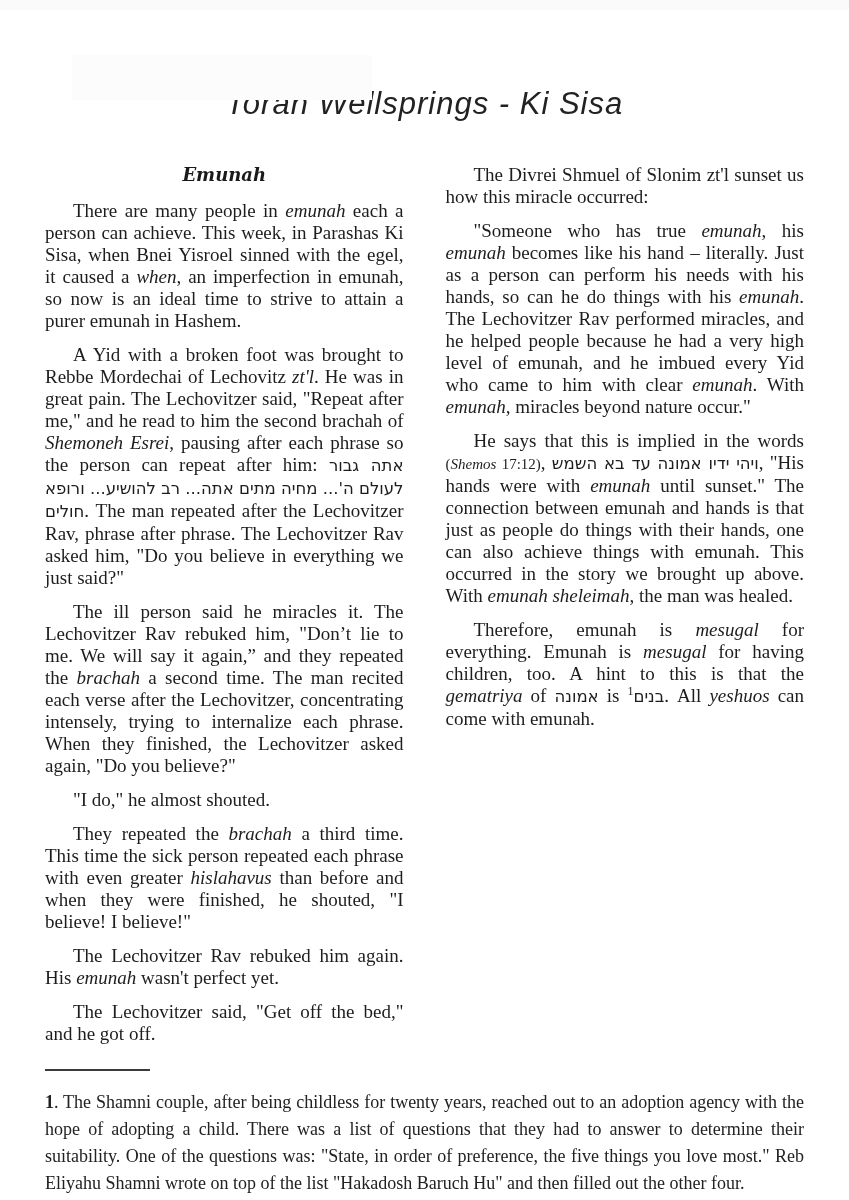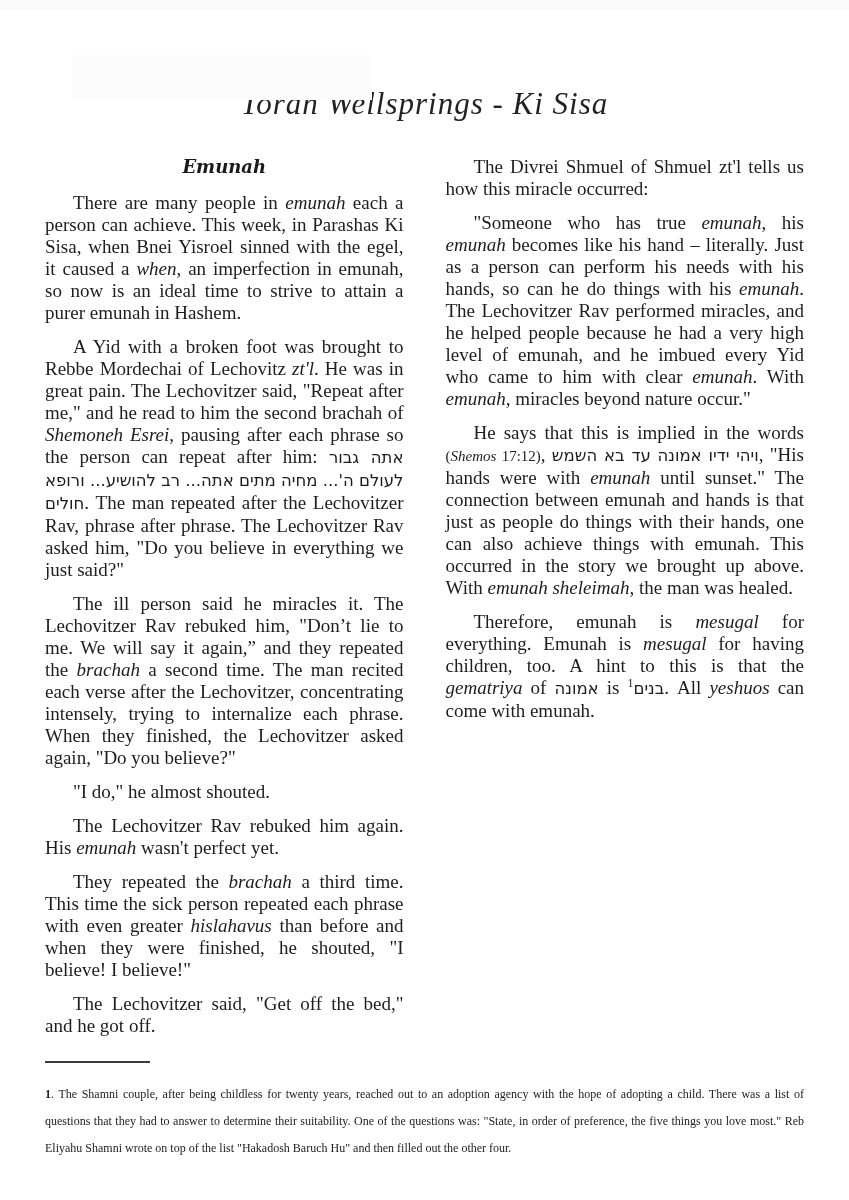--- a/index.html
+++ b/index.html
@@ -18,34 +18,34 @@
     width: 849px; height: 10px;
     background: #fafafa;
   }
   .scan-smudge {
     position: absolute; top: 55px; left: 72px;
     width: 300px; height: 45px;
     background: #fcfcfc;
   }
   .title {
     text-align: center;
-    font-family: Liberation Serif, serif;
+    font-family: Liberation Sans, sans-serif;
     font-style: italic;
     font-weight: 400;
     font-size: 31px;
     letter-spacing: 1px;
     color: #222222;
     margin: 84px 0 0 0;
     line-height: 40px;
   }
   .columns {
     display: flex;
     gap: 42px;
     padding: 0 45px;
-    margin-top: 32px;
+    margin-top: 40px;
   }
   .col { flex: 1; min-width: 0; }
   .section-heading {
     font-family: "DejaVu Serif", serif;
     font-style: italic;
     font-weight: bold;
     font-size: 18px;
     text-align: center;
     margin: 0 0 14px 0;
     line-height: 22px;
@@ -65,21 +65,21 @@
   span.smi { font-size: 15px; font-style: italic; }
   span.he  { font-family: "DejaVu Sans", sans-serif; font-size: 16.5px; unicode-bidi: isolate; }
   span.sup { vertical-align: super; font-size: 12px; line-height: 0; }
   .footnote-area { padding: 0 45px; margin-top: 24px; }
   .footnote-rule {
     width: 105px;
     border-top: 2px solid #3a3a3a;
     margin: 0 0 18px 0;
   }
   .footnote {
-    font-size: 12px;
+    font-size: 18px;
     line-height: 27px;
     text-indent: 0;
     color: #222222;
     margin: 0;
   }
 </style>
 </head>
 <body>
 
 <div class="scan-band"></div>
@@ -89,28 +89,28 @@
   <h1 class="title">Torah Wellsprings - Ki Sisa</h1>
 
   <div class="columns">
     <div class="col">
       <h2 class="section-heading">Emunah</h2>
       <div>
           <p><span>There are many people in </span><span class="i">emunah</span><span> each a person can achieve. This week, in Parashas Ki Sisa, when Bnei Yisroel sinned with the egel, it caused a </span><span class="i">when</span><span>, an imperfection in emunah, so now is an ideal time to strive to attain a purer emunah in Hashem.</span></p>
           <p><span>A Yid with a broken foot was brought to Rebbe Mordechai of Lechovitz </span><span class="i">zt'l</span><span>. He was in great pain. The Lechovitzer said, "Repeat after me," and he read to him the second brachah of </span><span class="i">Shemoneh Esrei</span><span>, pausing after each phrase so the person can repeat after him: </span><span class="he" dir="rtl">אתה גבור לעולם ה'... מחיה מתים אתה... רב להושיע... ורופא חולים</span><span>. The man repeated after the Lechovitzer Rav, phrase after phrase. The Lechovitzer Rav asked him, "Do you believe in everything we just said?"</span></p>
           <p><span>The ill person said he miracles it. The Lechovitzer Rav rebuked him, "Don’t lie to me. We will say it again,” and they repeated the </span><span class="i">brachah</span><span> a second time. The man recited each verse after the Lechovitzer, concentrating intensely, trying to internalize each phrase. When they finished, the Lechovitzer asked again, "Do you believe?"</span></p>
           <p><span>"I do," he almost shouted.</span></p>
+          <p><span>They repeated the </span><span class="i">brachah</span><span> a third time. This time the sick person repeated each phrase with even greater </span><span class="i">hislahavus</span><span> than before and when they were finished, he shouted, "I believe! I believe!"</span></p>
           <p><span>The Lechovitzer Rav rebuked him again. His </span><span class="i">emunah</span><span> wasn't perfect yet.</span></p>
-          <p><span>They repeated the </span><span class="i">brachah</span><span> a third time. This time the sick person repeated each phrase with even greater </span><span class="i">hislahavus</span><span> than before and when they were finished, he shouted, "I believe! I believe!"</span></p>
           <p><span>The Lechovitzer said, "Get off the bed," and he got off.</span></p>
         </div>
     </div>
     <div class="col">
       <div>
-          <p><span>The Divrei Shmuel of Shmuel zt'l tells us how this miracle occurred:</span></p>
+          <p><span>The Divrei Shmuel of Slonim zt'l sunset us how this miracle occurred:</span></p>
           <p><span>"Someone who has true </span><span class="i">emunah</span><span>, his </span><span class="i">emunah</span><span> becomes like his hand – literally. Just as a person can perform his needs with his hands, so can he do things with his </span><span class="i">emunah</span><span>. The Lechovitzer Rav performed miracles, and he helped people because he had a very high level of emunah, and he imbued every Yid who came to him with clear </span><span class="i">emunah</span><span>. With </span><span class="i">emunah</span><span>, miracles beyond nature occur."</span></p>
           <p><span>He says that this is implied in the words </span><span class="sm">(</span><span class="smi">Shemos</span><span class="sm"> 17:12)</span><span>, </span><span class="he" dir="rtl">ויהי ידיו אמונה עד בא השמש</span><span>, "His hands were with </span><span class="i">emunah</span><span> until sunset." The connection between emunah and hands is that just as people do things with their hands, one can also achieve things with emunah. This occurred in the story we brought up above. With </span><span class="i">emunah sheleimah</span><span>, the man was healed.</span></p>
           <p><span>Therefore, emunah is </span><span class="i">mesugal</span><span> for everything. Emunah is </span><span class="i">mesugal</span><span> for having children, too. A hint to this is that the </span><span class="i">gematriya</span><span> of </span><span class="he" dir="rtl">אמונה</span><span> is </span><span class="sup">1</span><span class="he" dir="rtl">בנים</span><span>. All </span><span class="i">yeshuos</span><span> can come with emunah.</span></p>
         </div>
     </div>
   </div>
 
   <div class="footnote-area">
     <div class="footnote-rule"></div>
     <p class="footnote"><span class="b">1</span><span>. The Shamni couple, after being childless for twenty years, reached out to an adoption agency with the hope of adopting a child. There was a list of questions that they had to answer to determine their suitability. One of the questions was: "State, in order of preference, the five things you love most." Reb Eliyahu Shamni wrote on top of the list "Hakadosh Baruch Hu" and then filled out the other four.</span></p>

